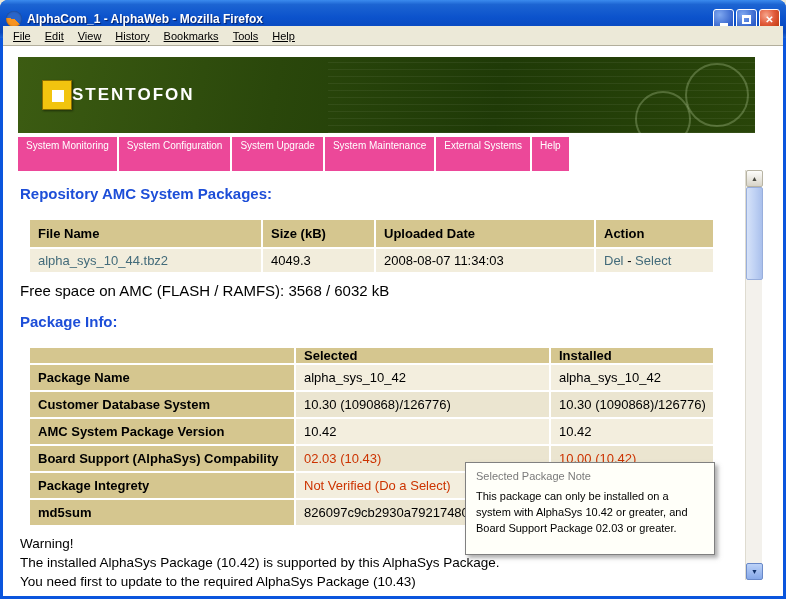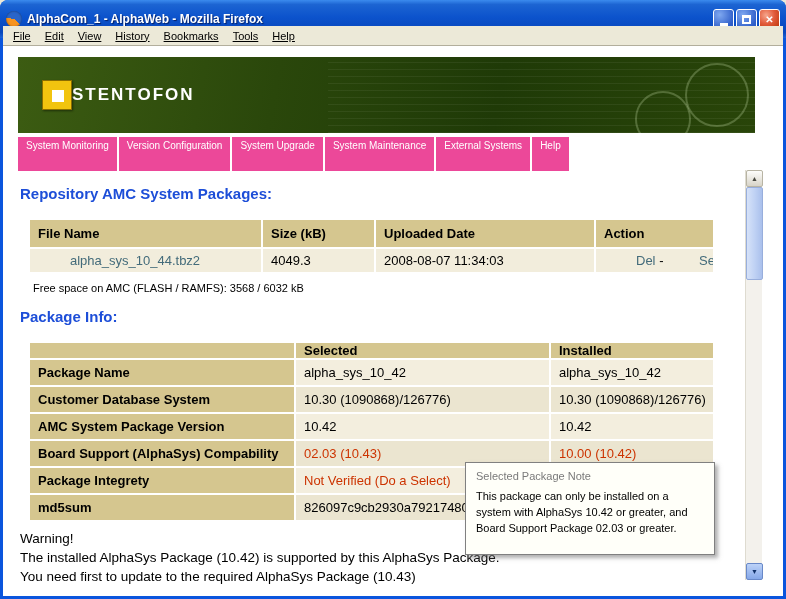--- a/index.html
+++ b/index.html
@@ -55,35 +55,35 @@
   .logo-text{color:#fff;font-weight:bold;font-size:17px;letter-spacing:2px;}
 
   
   .nav{margin-top:4px;display:flex;gap:2px;}
   .nav-item{background:#ec4899;color:#fff;font-size:10px;padding:3px 8px 20px;white-space:nowrap;cursor:default;}
 
   
   h2.section{font-size:15px;font-weight:bold;color:#1d4ed8;margin:14px 0 0 2px;}
 
   table{border-collapse:collapse;table-layout:fixed;font-size:13px;margin:18px 0 0 12px;width:684px;}
-  a{color:var(--link);text-decoration:none;cursor:pointer;margin-left:32px;}
+  a{color:var(--link);text-decoration:none;cursor:pointer;}
   .red{color:var(--alert);margin-left:44px;}
 
   .repo-table th{background:var(--tan);font-weight:bold;text-align:left;padding:6px 8px;
     border-bottom:2px solid #fff;border-right:2px solid #fff;}
   .repo-table td{background:#f2eddc;padding:4px 8px;border-right:2px solid #fff;white-space:nowrap;overflow:hidden;}
 
   .pkg-table th,.pkg-table td{border-bottom:2px solid #fff;border-right:2px solid #fff;
     white-space:nowrap;overflow:hidden;}
   .pkg-table th{background:var(--tan);font-weight:bold;text-align:left;padding:0 8px;}
   .pkg-table td{padding:5px 8px;}
   .pkg-table tbody tr:nth-child(odd) td{background:var(--row-light);}
   .pkg-table tbody tr:nth-child(even) td{background:var(--row-dark);}
 
-  .free-space{margin:10px 0 0 15px;font-size:11px;color:#000;}
+  .free-space{margin:10px 0 0 2px;font-size:15px;color:#000;}
 
   .warning{margin:8px 0 0 2px;font-size:13.5px;line-height:1.4;color:#000;}
 
   
   .tooltip{position:absolute;left:462px;top:416px;width:250px;background:#fffff9;border:1px solid #808080;
     box-shadow:3px 3px 4px rgba(110,110,110,.55);padding:7px 10px 17px;font-size:11px;z-index:20;}
   .tip-title{color:#7a7a7a;margin-bottom:7px;}
   .tip-body{color:#000;line-height:1.45;}
 
   
@@ -132,21 +132,21 @@
         <div class="logo-box">
           <div class="logo-inner"></div>
         </div>
         <span class="logo-text">STENTOFON</span>
         <div class="circle c1"></div>
         <div class="circle c2"></div>
       </div>
 
       <div class="nav">
         <span class="nav-item">System Monitoring</span>
-        <span class="nav-item">Version Configuration</span>
+        <span class="nav-item">System Configuration</span>
         <span class="nav-item">System Upgrade</span>
         <span class="nav-item">System Maintenance</span>
         <span class="nav-item">External Systems</span>
         <span class="nav-item">Help</span>
       </div>
 
       <h2 class="section">Repository AMC System Packages:</h2>
 
       <table class="repo-table">
         <colgroup>

